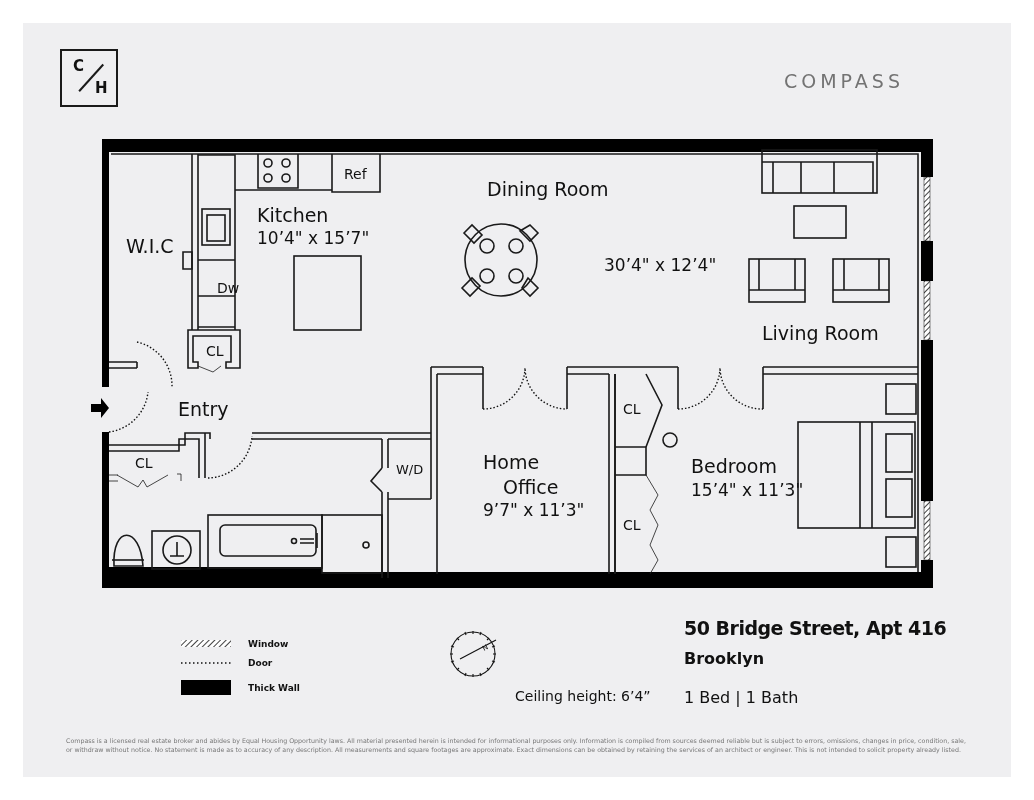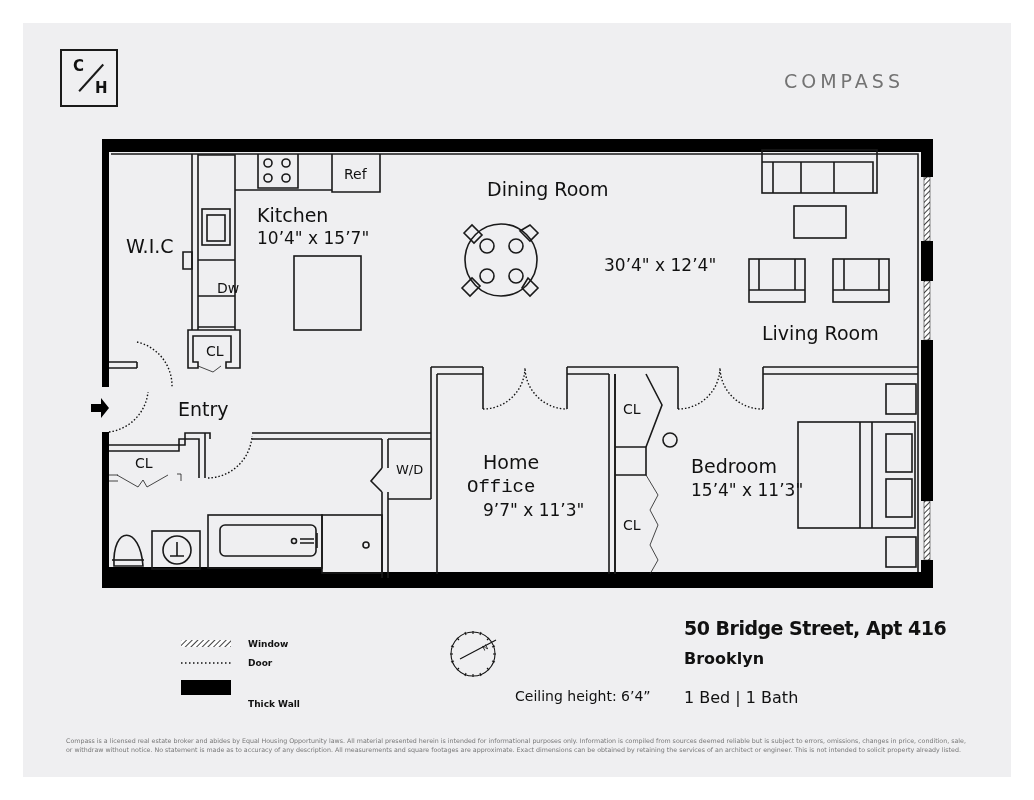--- a/index.html
+++ b/index.html
@@ -168,35 +168,35 @@
 </svg>
 
 <div class="room-label" style="left:257px;top:204px;">Kitchen</div>
 <div class="room-dim" style="left:257px;top:228px;">10’4" x 15’7"</div>
 <div class="room-label" style="left:450px;top:178px;margin-left:37px;">Dining Room</div>
 <div class="room-dim" style="left:604px;top:255px;">30’4" x 12’4"</div>
 <div class="room-label" style="left:762px;top:322px;text-align:right;">Living Room</div>
 <div class="room-label" style="left:126px;top:235px;">W.I.C</div>
 <div class="room-label" style="left:162px;top:398px;margin-left:16px;">Entry</div>
 <div class="room-label" style="left:483px;top:451px;">Home</div>
-<div class="room-label" style="left:467px;top:476px;font-family:Liberation Mono, monospace;">Office</div>
+<div class="room-label" style="left:503px;top:476px;">Office</div>
 <div class="room-dim" style="left:483px;top:500px;">9’7" x 11’3"</div>
 <div class="room-label" style="left:691px;top:455px;">Bedroom</div>
 <div class="room-dim" style="left:691px;top:480px;">15’4" x 11’3"</div>
 
 <div class="tiny" style="left:344px;top:166px;">Ref</div>
 <div class="tiny" style="left:205px;top:280px;margin-left:12px;">Dw</div>
 <div class="tiny" style="left:206px;top:343px;">CL</div>
 <div class="tiny" style="left:135px;top:455px;">CL</div>
 <div class="tiny" style="left:396px;top:462px;font-size:13px;">W/D</div>
 <div class="tiny" style="left:623px;top:401px;">CL</div>
 <div class="tiny" style="left:623px;top:517px;">CL</div>
 
 <div class="legend-label" style="left:248px;top:639px;">Window</div>
 <div class="legend-label" style="left:248px;top:658px;">Door</div>
-<div class="legend-label" style="left:248px;top:683px;margin-top:16px;">Thick Wall</div>
+<div class="legend-label" style="left:248px;top:683px;">Thick Wall</div>
 
 <div class="addr1">50 Bridge Street, Apt 416</div>
 <div class="addr2">Brooklyn</div>
 <div class="ceiling">Ceiling height: 6’4”</div>
 <div class="bedbath">1 Bed | 1 Bath</div>
 
 <div class="disclaimer">Compass is a licensed real estate broker and abides by Equal Housing Opportunity laws. All material presented herein is intended for informational purposes only. Information is compiled from sources deemed reliable but is subject to errors, omissions, changes in price, condition, sale, or withdraw without notice. No statement is made as to accuracy of any description. All measurements and square footages are approximate. Exact dimensions can be obtained by retaining the services of an architect or engineer. This is not intended to solicit property already listed.</div>
 
 </body></html>

